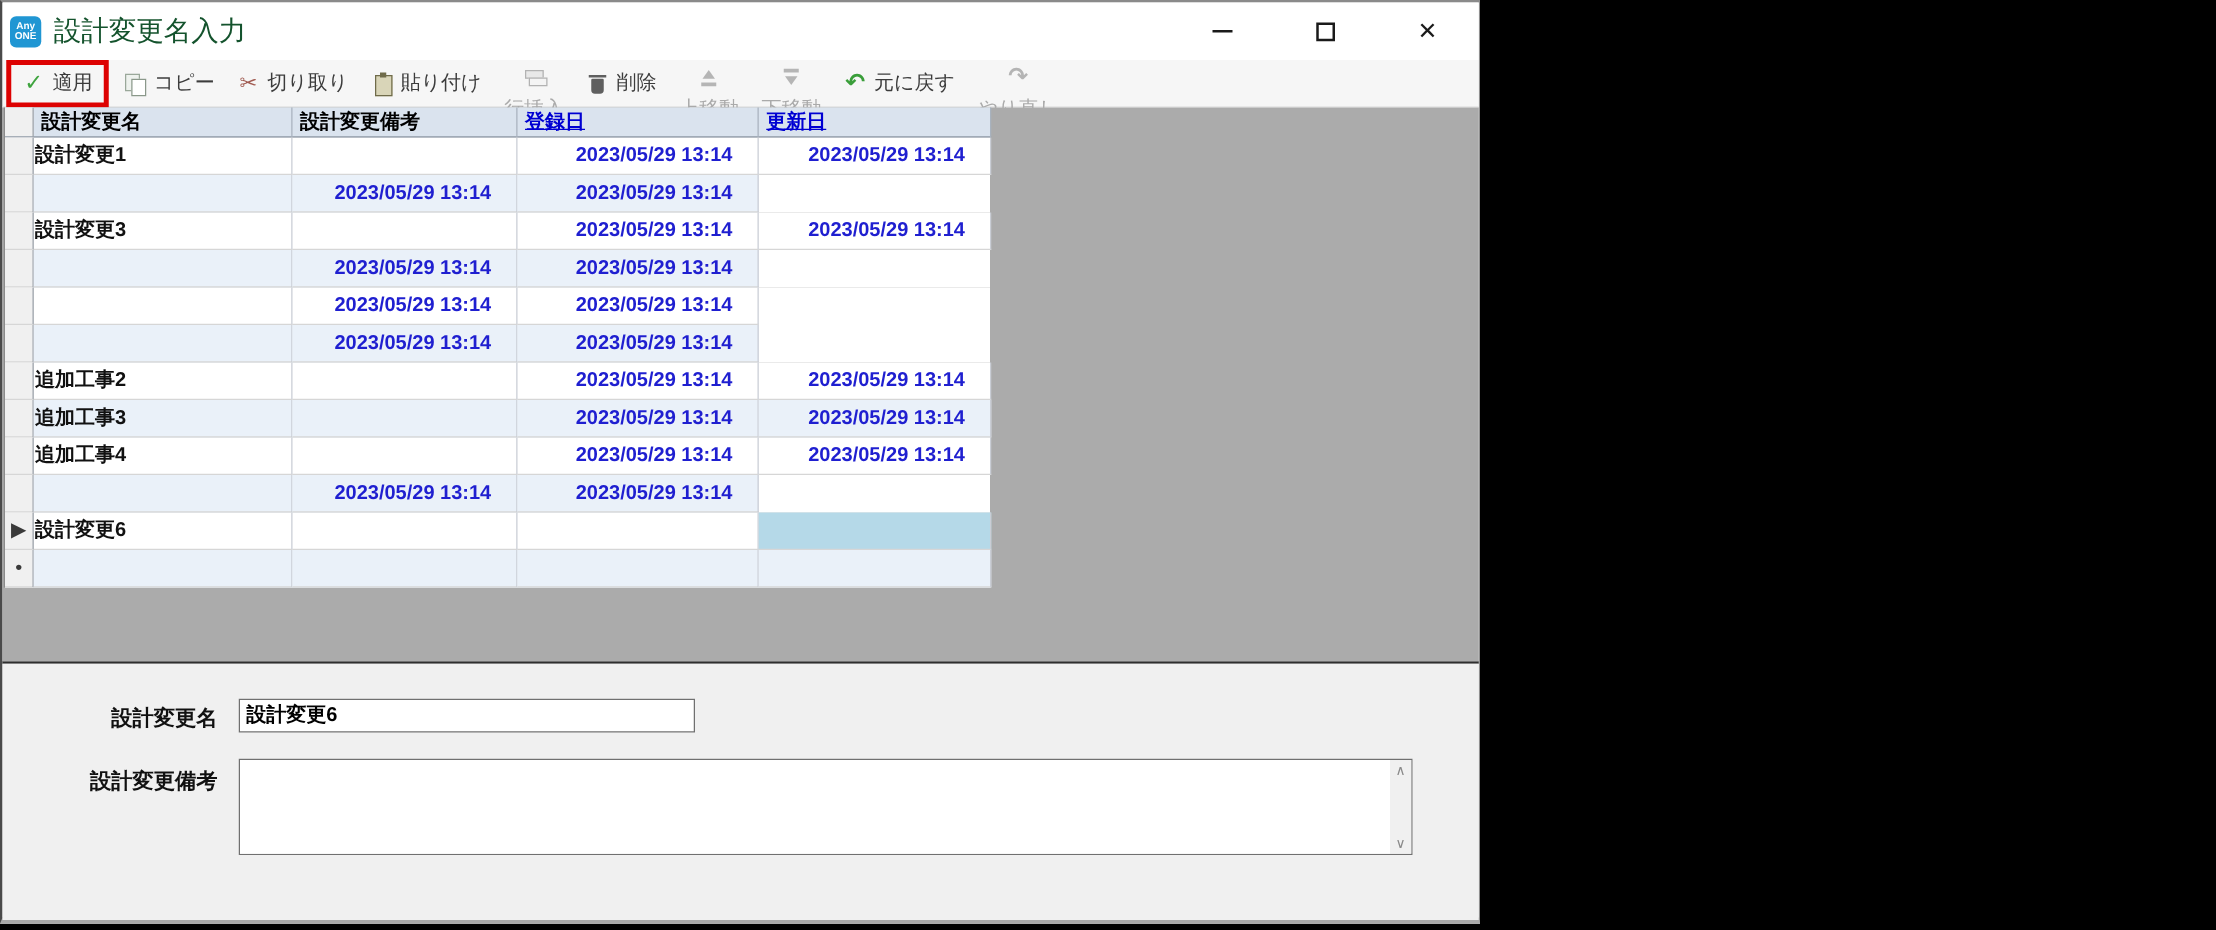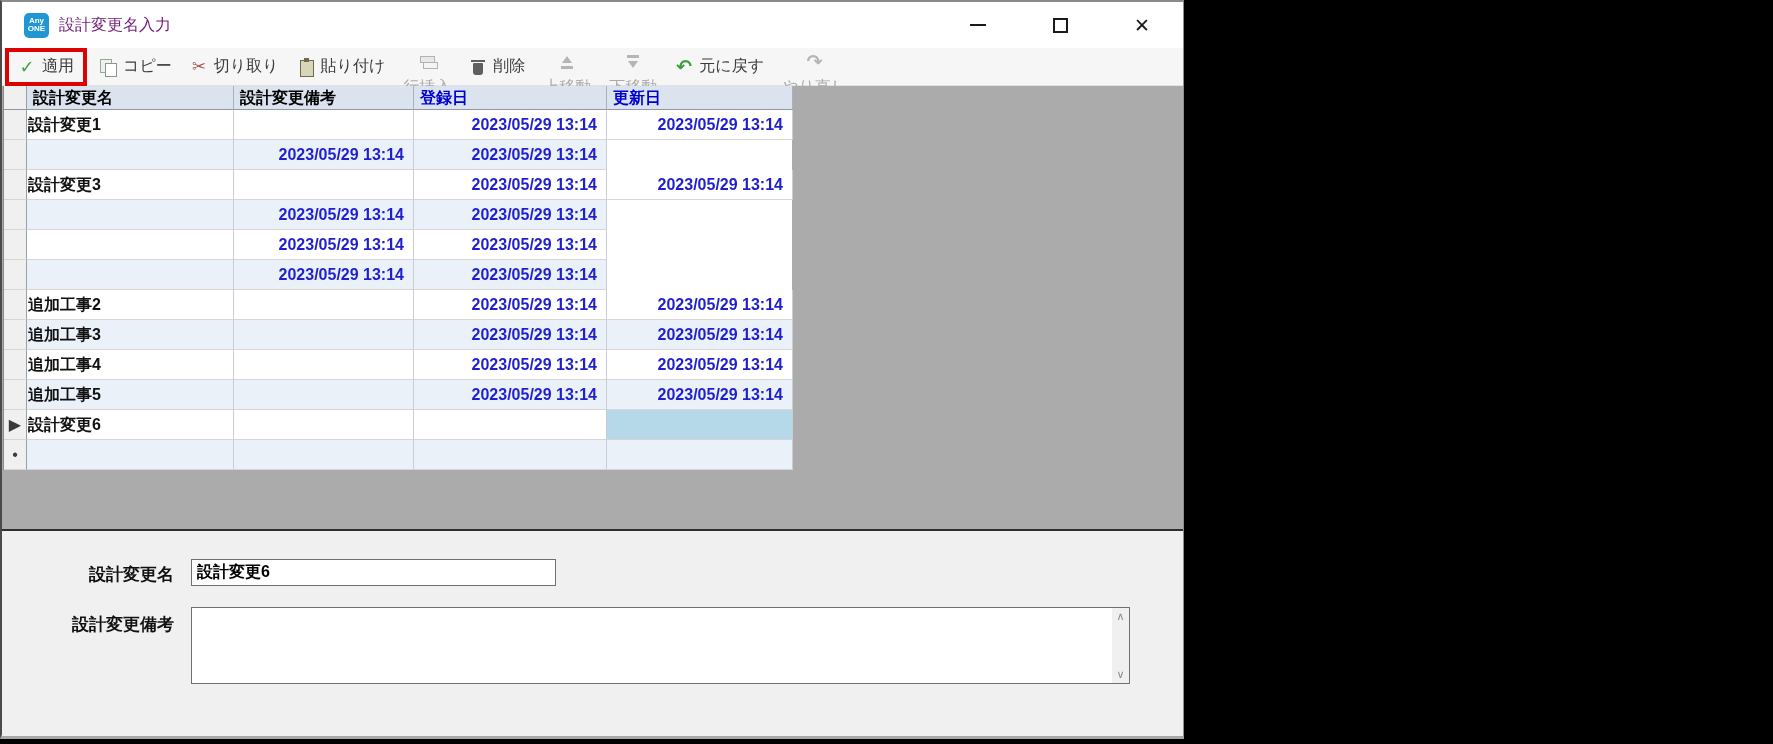--- a/index.html
+++ b/index.html
@@ -4,25 +4,25 @@
 <style>
   html,body{margin:0;padding:0;background:#000;width:1773px;height:744px;overflow:hidden;
             font-family:"Liberation Sans","DejaVu Sans",sans-serif;}
   *{box-sizing:border-box;}
 
   .window{position:absolute;left:0;top:0;width:1184px;height:739px;background:#f0f0f0;
           border-left:2px solid #4a4a4a;border-top:2px solid #8a8a8a;border-right:1px solid #8f8f8f;
           border-bottom:5px solid #a8a8a8;}
 
   
-  .titlebar{height:46px;background:#ffffff;display:flex;align-items:center;padding-left:22px;}
+  .titlebar{height:46px;background:#ffffff;display:flex;align-items:center;padding-left:6px;}
   .app-icon{width:25px;height:25px;border-radius:5px;background:#2096d3;color:#fff;
             display:flex;flex-direction:column;align-items:center;justify-content:center;
             font-size:8px;font-weight:bold;line-height:8.5px;flex:0 0 auto;}
-  .title-text{margin-left:10px;font-size:16px;color:#701a75;}
+  .title-text{margin-left:10px;font-size:22px;color:#14532d;}
   .win-buttons{margin-left:auto;display:flex;height:100%;}
   .win-btn{width:82px;height:100%;display:flex;align-items:center;justify-content:center;
            font-size:19px;color:#1a1a1a;}
   .min-glyph{display:block;width:16px;height:2px;background:#1a1a1a;}
   .max-glyph{display:block;width:15px;height:15px;border:2px solid #1a1a1a;background:transparent;}
 
   
   .toolbar{height:38px;background:#f6f6f6;border-bottom:1px solid #e2e2e2;display:flex;
            align-items:center;padding-left:3px;font-size:16px;color:#3c3c3c;}
   .tb-item{display:flex;align-items:center;gap:6px;padding:0 9px;height:28px;white-space:nowrap;}
@@ -58,30 +58,30 @@
       border-left:5px solid transparent;border-right:5px solid transparent;border-top:7px solid #b5b5b5;}
   .move-down-icon::after{content:"";position:absolute;left:3px;top:2px;width:12px;height:3px;background:#b5b5b5;}
 
   
   .grid-canvas{position:relative;height:443px;background:#ababab;}
   .grid{position:absolute;left:1px;top:0;width:789px;border-left:1px solid #8a8a8a;}
   .grow{display:grid;grid-template-columns:23px 207px 180px 193px 186px;}
   .ghead{height:24px;background:#dae3ee;font-weight:bold;font-size:16px;}
   .ghead > div{border-right:1px solid #a8b2be;border-bottom:1px solid #8f99a5;
       padding-left:6px;line-height:23px;overflow:hidden;white-space:nowrap;}
-  .ghead .hdate{color:#0000d2;}
+  .ghead .hdate{color:#0000d2;text-decoration:underline;}
   .gbody-row{height:30px;background:#ffffff;}
   .gbody-row > div{border-right:1px solid #c9cdd5;border-bottom:1px solid #d6d6d6;
       line-height:29px;overflow:hidden;white-space:nowrap;font-size:16px;}
   .gbody-row.alt > div{background:#eaf1f9;}
   .gutter{background:#f0f0f0 !important;border-right:1px solid #9aa0a8 !important;
       text-align:center;font-size:10px;color:#3a3a3a;line-height:29px !important;}
   .cell-name{padding-left:1px;font-weight:600;color:#111;}
   .cell-note{}
-  .cell-date{padding-right:9px;text-align:right;color:#1f1fd0;font-weight:600;}
+  .cell-date{padding-right:20px;text-align:right;color:#1f1fd0;font-weight:600;}
   .sel{background:#b5d9e8 !important;}
 
   
   .divider{height:2px;background:#2e2e2e;}
   .bottom-panel{position:relative;height:205px;background:#f0f0f0;}
   .form-label{position:absolute;font-weight:bold;font-size:17px;color:#111;text-align:right;white-space:nowrap;}
   .lbl-name{left:60px;top:32px;width:112px;}
   .lbl-note{left:40px;top:82px;width:132px;}
   .inp-name{position:absolute;left:189px;top:28px;width:365px;height:27px;border:1px solid #707070;
       background:#fff;font-size:16px;font-weight:600;padding:2px 5px;
@@ -227,21 +227,20 @@
           </div>
           <div class="grow gbody-row">
             <div class="gutter"></div>
             <div class="cell-name">追加工事4</div>
             <div class="cell-note"></div>
             <div class="cell-date">2023/05/29 13:14</div>
             <div class="cell-date">2023/05/29 13:14</div>
           </div>
           <div class="grow gbody-row alt">
             <div class="gutter"></div>
-            <div class="cell-name">追加工事5</div>
             <div class="cell-note"></div>
             <div class="cell-date">2023/05/29 13:14</div>
             <div class="cell-date">2023/05/29 13:14</div>
           </div>
           <div class="grow gbody-row">
             <div class="gutter">▶</div>
             <div class="cell-name">設計変更6</div>
             <div class="cell-note"></div>
             <div class="cell-date"></div>
             <div class="cell-date sel"></div>

